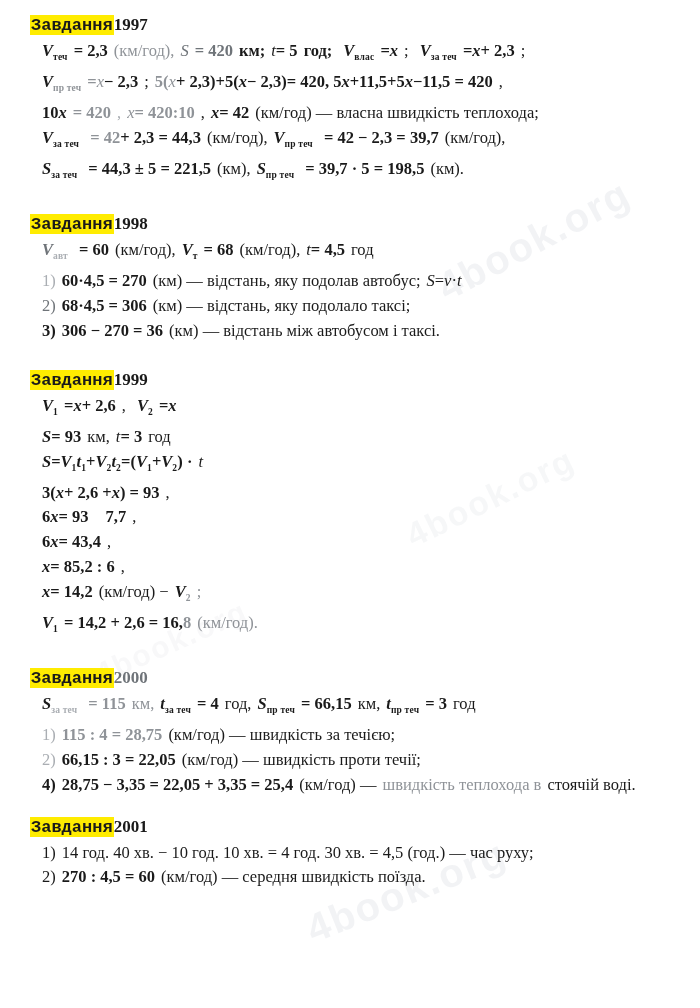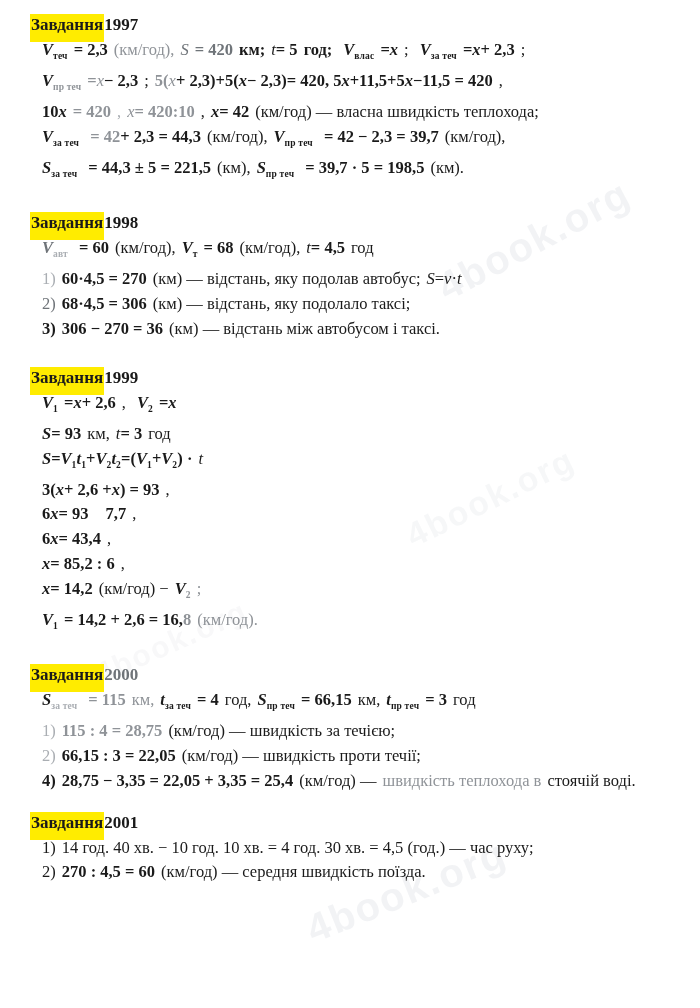--- a/index.html
+++ b/index.html
@@ -54,21 +54,22 @@
   .task-heading {
     font-family: "Liberation Serif", "DejaVu Serif", serif;
     font-size: 17px;
     font-weight: 700;
     line-height: 21px;
     margin: 0 0 3px 0;
     white-space: nowrap;
   }
   .task-heading .hl {
     background: #ffec00;
-    padding: 1px 1px 8px 1px;
+    padding: 1px 1px 0 1px;
+    font-family: Liberation Mono, monospace;
   }
   .task-heading .num {
   }
 
   .lines { margin: 0 0 0 12px; }
 
   .line {
     font-size: 16.5px;
     line-height: 24.8px;
     white-space: nowrap;

